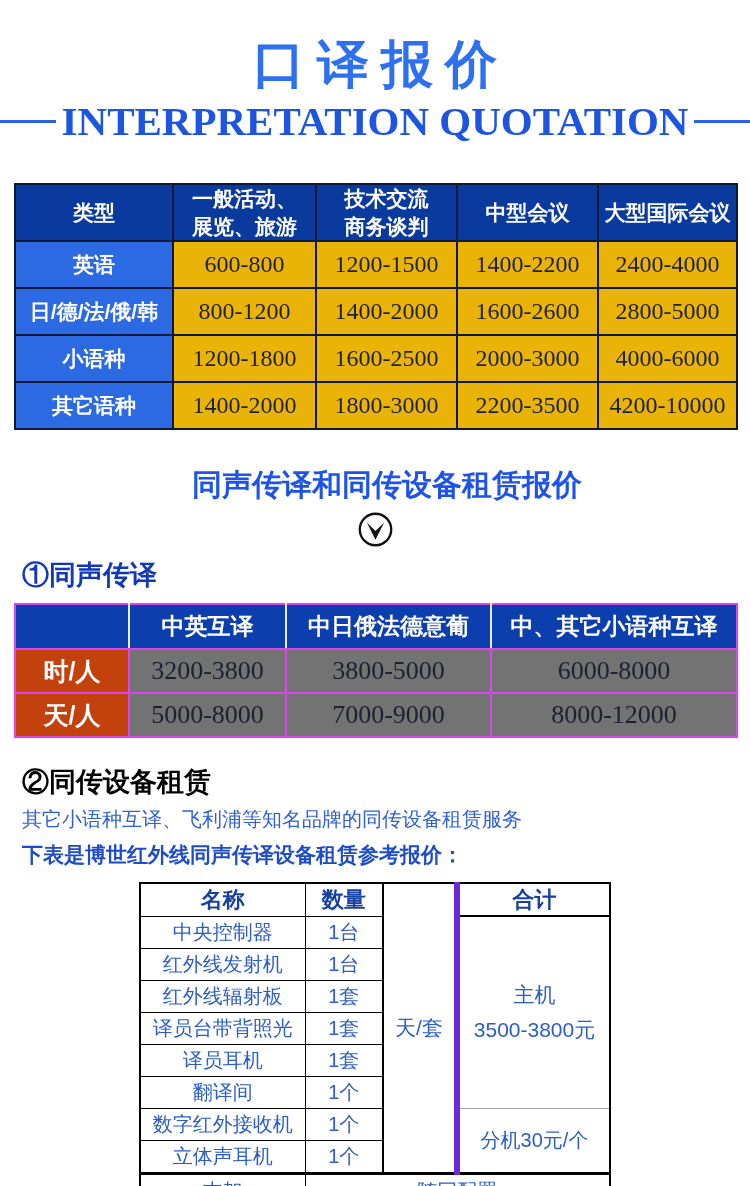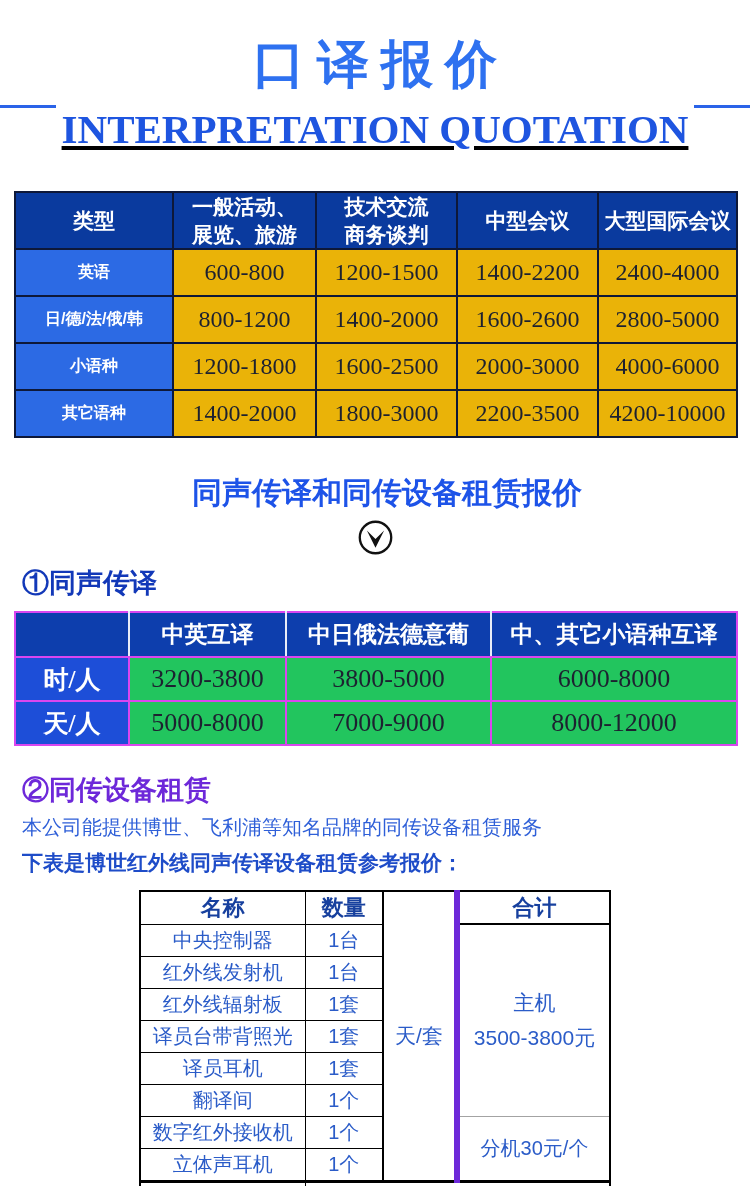--- a/index.html
+++ b/index.html
@@ -8,67 +8,67 @@
     font-family:"Liberation Sans", sans-serif;
     -webkit-font-smoothing:antialiased;
   }
 
   
   .page-title {
     margin-top:32px; text-align:center;
     color:#2e71f0; font-size:52px; font-weight:bold;
     letter-spacing:12px; padding-left:12px; line-height:1.25;
   }
-  .subtitle-row { display:flex; margin-top:8px;text-decoration:underline; }
+  .subtitle-row { display:flex; align-items:center; margin-top:0px; }
   .subtitle-line { flex:1; height:3px; background:#2a63e8; }
   .subtitle-text {
     color:#1e55e0; font-family:"Liberation Serif", serif;
     font-weight:bold; font-size:41px; padding:0 6px; white-space:nowrap;
   }
 
   
   .t1 {
     border-collapse:collapse; table-layout:fixed;
     width:722px; margin:38px 14px 0 14px;
     border:2px solid #0e1838;
   }
   .t1 th, .t1 td { border:2px solid #0e1838; text-align:center; vertical-align:middle; padding:0; }
   .t1 thead th {
     background:#0a3a9e; color:#ffffff; font-size:21px; font-weight:bold;
     height:55px; line-height:1.3;
   }
-  .t1 td.rowlabel { background:#2c6ae4; color:#ffffff; font-size:16px; font-weight:bold; }
+  .t1 td.rowlabel { background:#2c6ae4; color:#ffffff; font-size:21px; font-weight:bold; }
   .t1 td.val {
     background:#eab308; color:#1d2130; font-size:24px; height:45px;
     font-family:"Liberation Serif", serif;
   }
 
   
   .sec-title { text-align:center; color:#1d53e8; font-size:30px; font-weight:bold; margin-top:35px;padding-left:24px; }
   .arrow-wrap { text-align:center; margin-top:5px; height:40px; }
   .sub-heading { color:#1238b8; font-size:27px; font-weight:bold; margin:6px 0 10px 22px; }
 
   
   .t2 {
     border-collapse:collapse; table-layout:fixed;
     width:722px; margin-left:14px; border:2px solid #0e1838;
   }
   .t2 th, .t2 td { border:2px solid #d946ef; text-align:center; vertical-align:middle; padding:0; }
   .t2 thead th {
     background:#0d3ead; color:#ffffff; font-size:23px; font-weight:bold; height:43px;
   }
   .t2 thead th.sep { border-right:2px solid #e8edf8; }
-  .t2 td.rowlabel { background:#1d4ed8; color:#ffffff; font-size:25px; font-weight:bold;font-family:Liberation Serif, serif; }
+  .t2 td.rowlabel { background:#c2410c; color:#ffffff; font-size:25px; font-weight:bold; }
   .t2 td.val {
-    background:#22c55e; color:#1d2130; font-size:26px; height:42px;
+    background:#737373; color:#1d2130; font-size:26px; height:42px;
     font-family:"Liberation Serif", serif;
   }
 
   
-  .eq-heading { color:#6d28d9; font-size:27px; font-weight:bold; margin:26px 0 0 22px; }
+  .eq-heading { color:#000000; font-size:27px; font-weight:bold; margin:26px 0 0 22px; }
   .eq-intro   { color:#2e5fd8; font-size:20px; margin:6px 0 0 22px; }
   .eq-caption { color:#1e4cc8; font-size:21px; font-weight:bold; margin:8px 0 0 22px; }
 
   
   .t3 {
     border-collapse:collapse; table-layout:fixed;
     width:470px; margin:13px auto 0 auto; border:2px solid #000;
     background:#fff;
   }
   .t3 th, .t3 td {
@@ -184,21 +184,21 @@
     <tr>
       <td class="rowlabel">天/人</td>
       <td class="val">5000-8000</td>
       <td class="val">7000-9000</td>
       <td class="val">8000-12000</td>
     </tr>
   </tbody>
 </table>
 
 <div class="eq-heading">②同传设备租赁</div>
-<div class="eq-intro">本公司能提供博世、飞利浦等知名品牌的同传设备租赁服务</div>
+<div class="eq-intro">其它小语种互译、飞利浦等知名品牌的同传设备租赁服务</div>
 <div class="eq-caption">下表是博世红外线同声传译设备租赁参考报价：</div>
 
 <table class="t3">
   <colgroup>
     <col style="width:165px">
       <col style="width:78px">
       <col style="width:74px">
       <col style="width:153px">
   </colgroup>
   <tbody>

